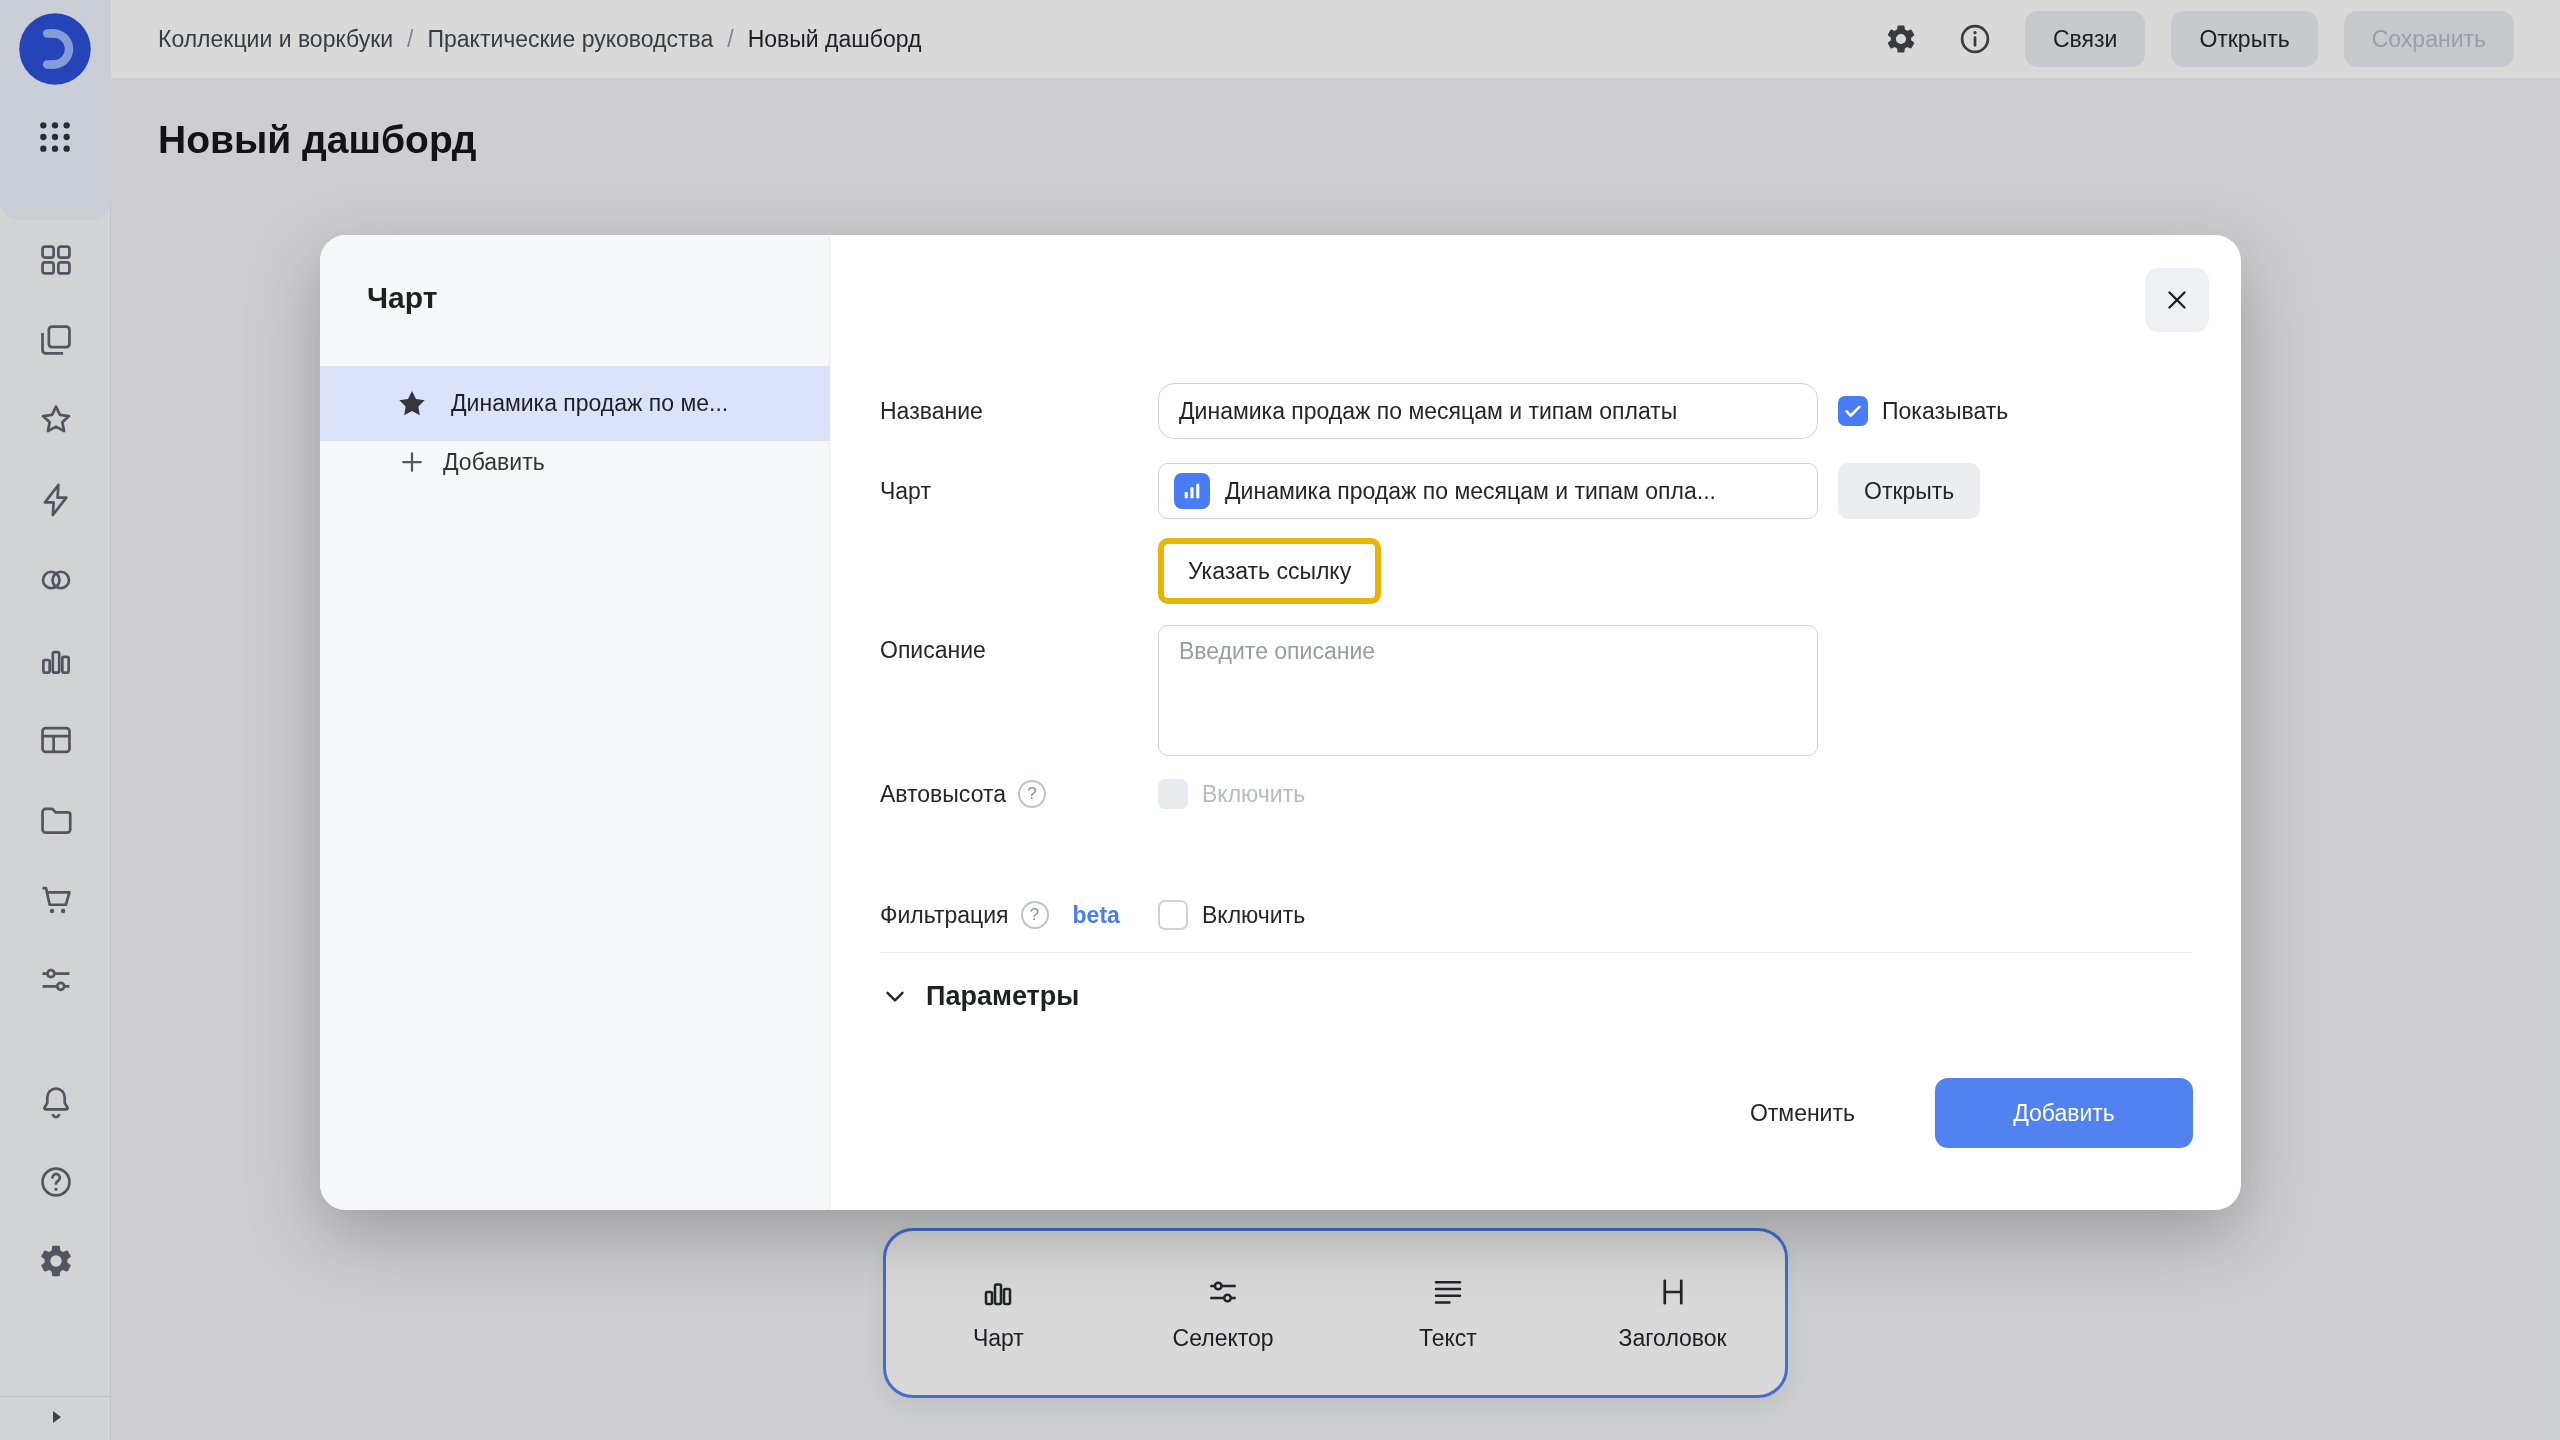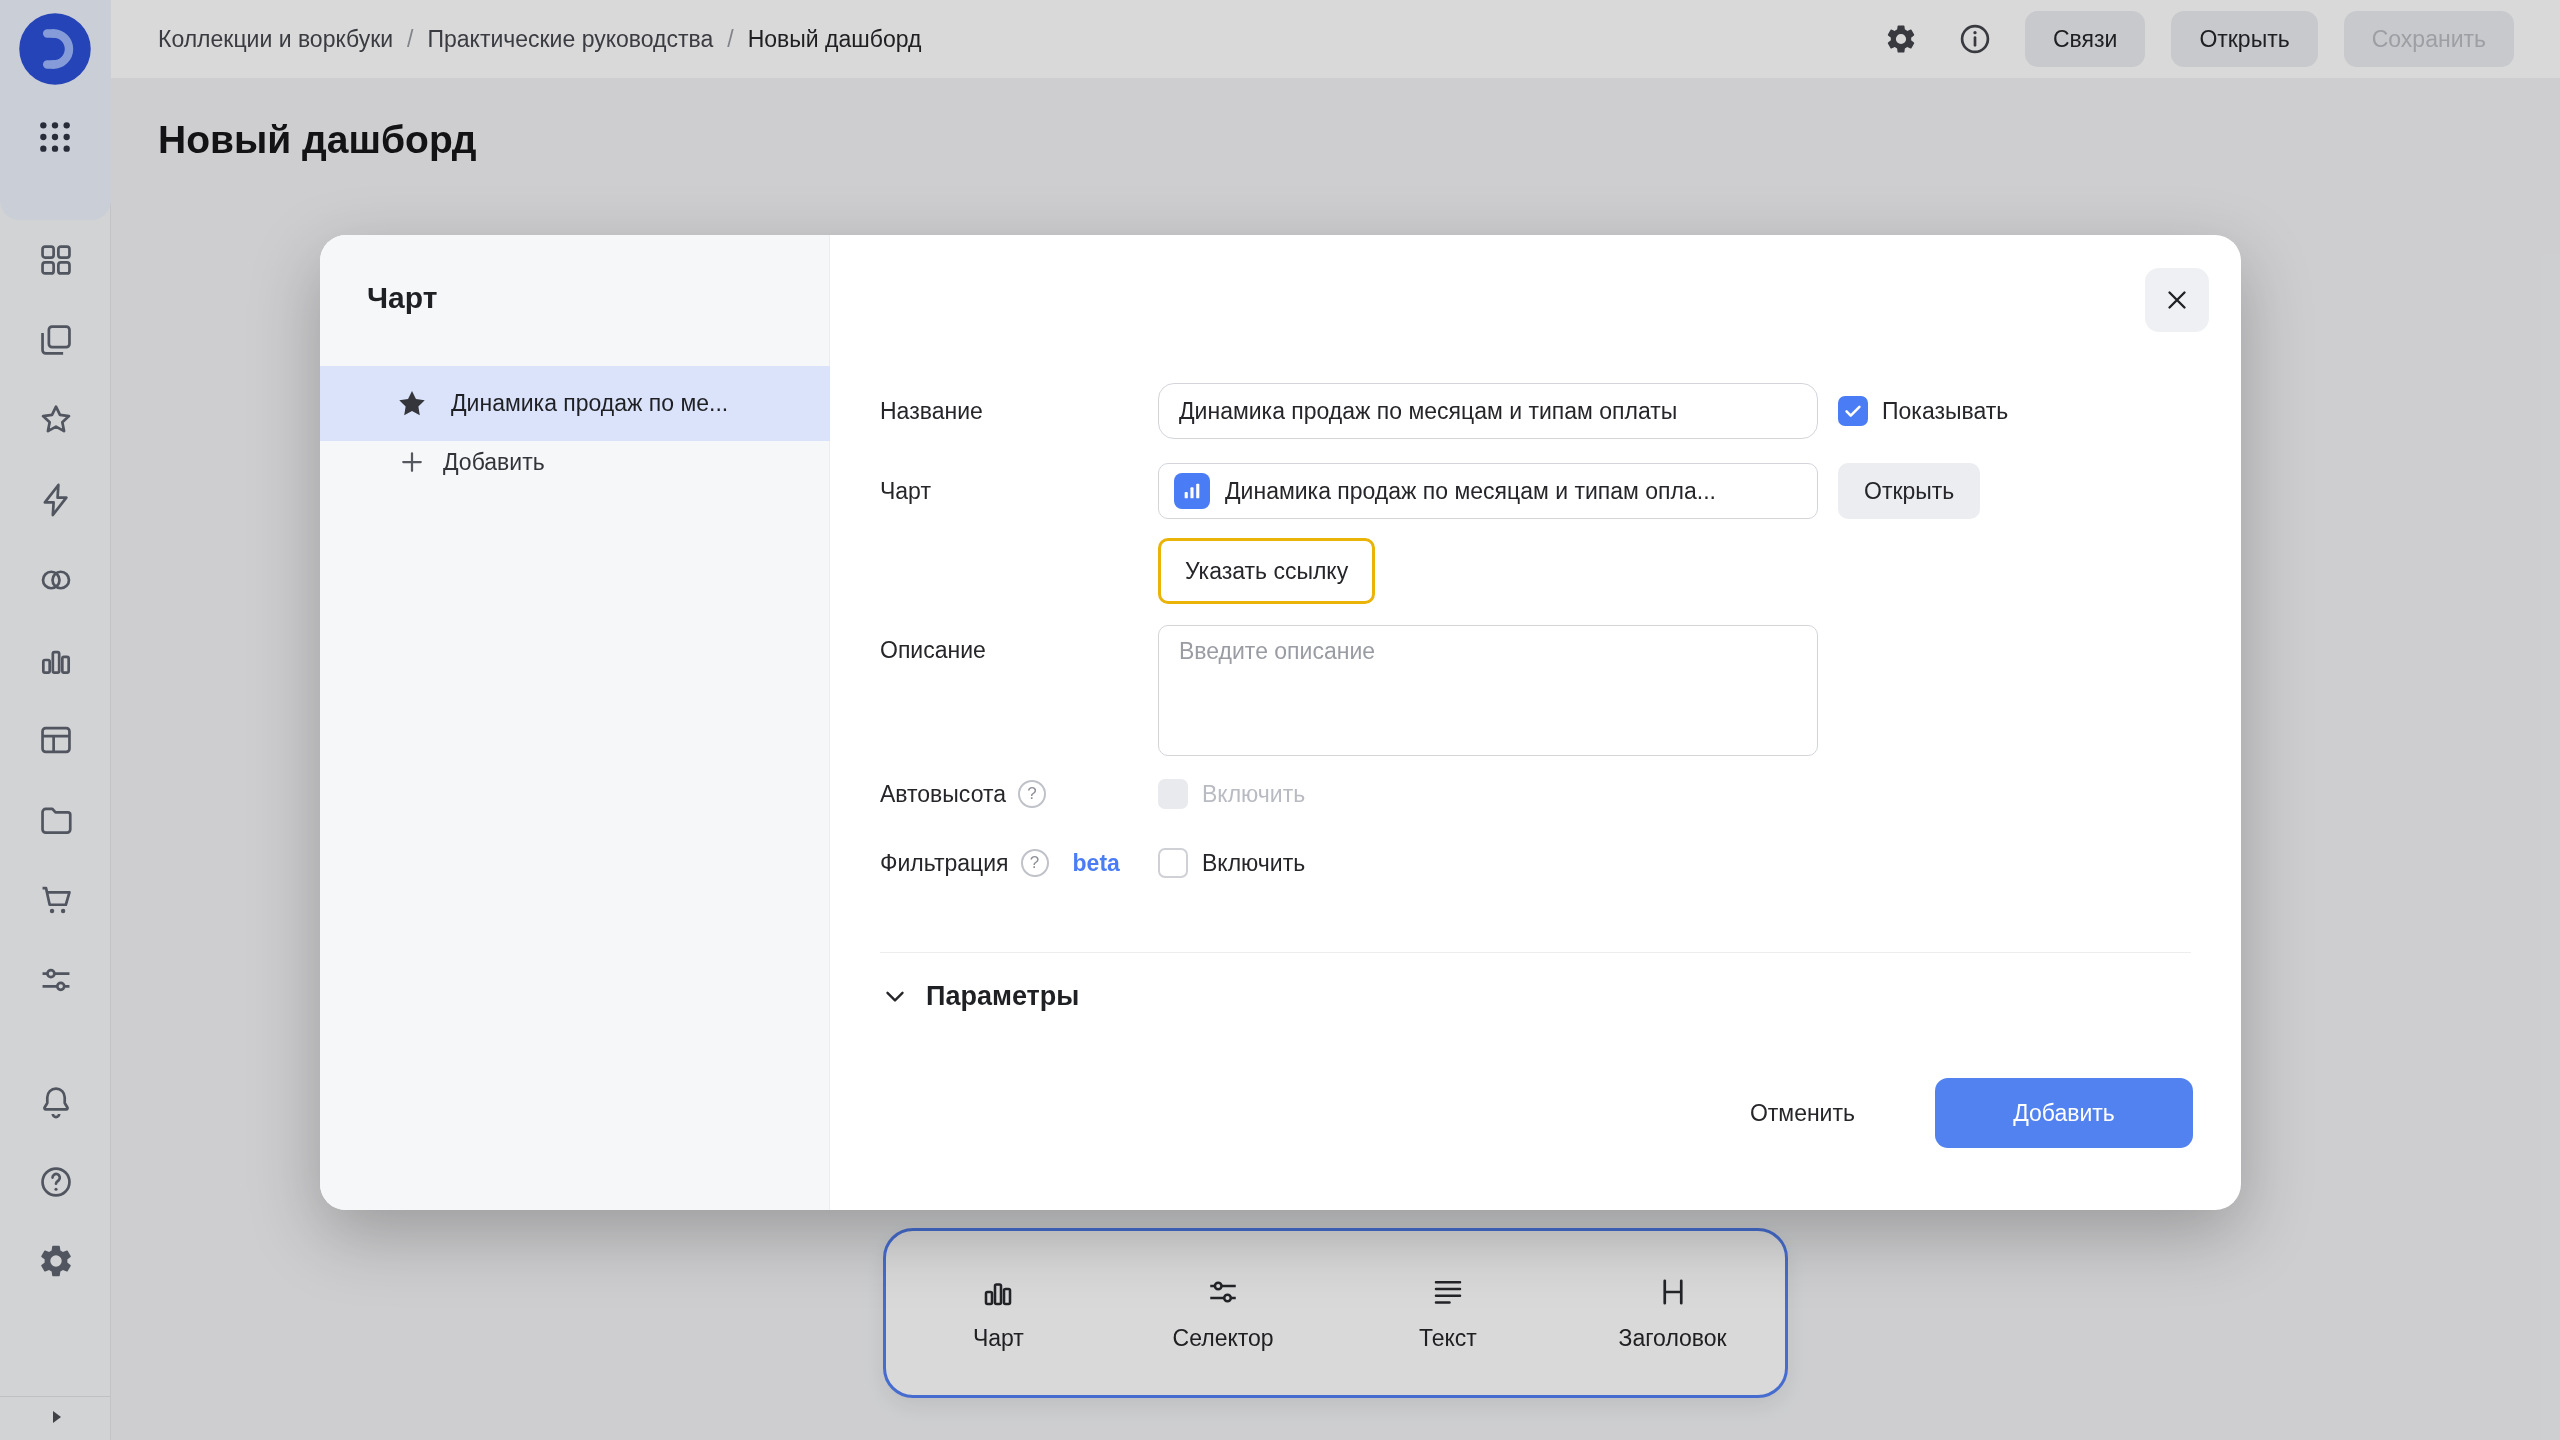--- a/index.html
+++ b/index.html
@@ -56,21 +56,21 @@
   .frow { position:absolute; left:50px; right:50px; display:flex; align-items:center; }
   .flabel { width:278px; flex:0 0 278px; font-size:23px; color:#26262a; display:flex; align-items:center; gap:12px; }
   .field-input { width:660px; height:56px; border:1px solid #d3d5db; border-radius:16px; font-size:23px; font-family:inherit; color:#26262a; padding:0 20px; background:#fff; outline:none; }
   .field-input::placeholder { color:#9a9ca3; }
 
   .chart-field { width:660px; height:56px; border:1px solid #d3d5db; border-radius:10px; display:flex; align-items:center; gap:15px; padding:0 15px; cursor:pointer; background:#fff; }
   .chart-tile { width:36px; height:36px; flex:0 0 36px; border-radius:8px; background:#4a7cf5; display:flex; align-items:center; justify-content:center; }
   .chart-field-text { font-size:23px; color:#26262a; white-space:nowrap; overflow:hidden; }
 
   .btn-secondary { height:56px; padding:0 26px; border:none; border-radius:10px; background:#ebedf1; color:#26262a; font-size:23px; font-family:inherit; cursor:pointer; }
-  .btn-outline { height:66px; padding:0 24px; border:3px solid #eab308; border-radius:10px; background:#fff; color:#26262a; font-size:23px; font-family:inherit; cursor:pointer; }
+  .btn-outline { height:66px; padding:0 24px; border:6px solid #eab308; border-radius:10px; background:#fff; color:#26262a; font-size:23px; font-family:inherit; cursor:pointer; }
 
   .textarea { width:660px; height:131px; border:1px solid #d3d5db; border-radius:10px; font-size:23px; font-family:inherit; color:#26262a; padding:12px 20px; resize:none; outline:none; background:#fff; }
   .textarea::placeholder { color:#9a9ca3; }
 
   .checkbox { width:30px; height:30px; border-radius:7px; flex:0 0 30px; display:flex; align-items:center; justify-content:center; cursor:pointer; }
   .checkbox.checked { background:#4a7cf5; }
   .checkbox.unchecked { background:#fff; border:2px solid #cfd1d7; }
   .checkbox.disabled { background:#e9eaee; border:none; cursor:default; }
   .cb-label { font-size:23px; color:#26262a; margin-left:14px; }
   .cb-label.muted { color:#b9bbc2; }
@@ -348,21 +348,21 @@
         <span class="flabel">
           <span>Автовысота</span>
           <span class="help-circle">?</span>
         </span>
         <span style="display:flex; align-items:center;">
           <span class="checkbox disabled"></span>
           <span class="cb-label muted">Включить</span>
         </span>
       </div>
 
-      <div class="frow" style="top:604px; height:48px;">
+      <div class="frow" style="top:656px; height:48px;">
         <span class="flabel">
           <span>Фильтрация</span>
           <span class="help-circle">?</span>
           <span class="beta">beta</span>
         </span>
         <span style="display:flex; align-items:center;">
           <span class="checkbox unchecked"></span>
           <span class="cb-label">Включить</span>
         </span>
       </div>

